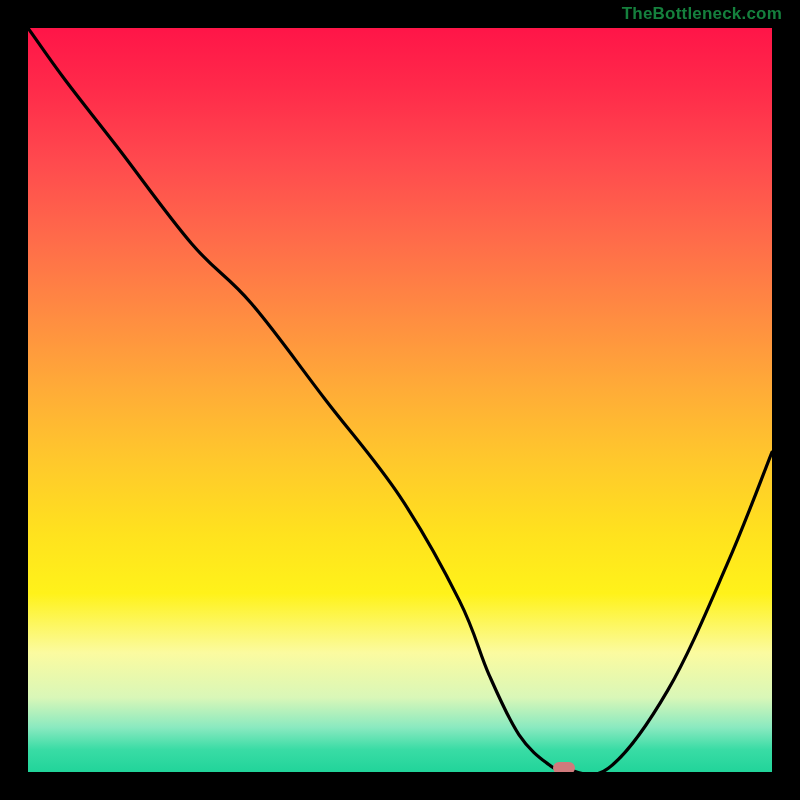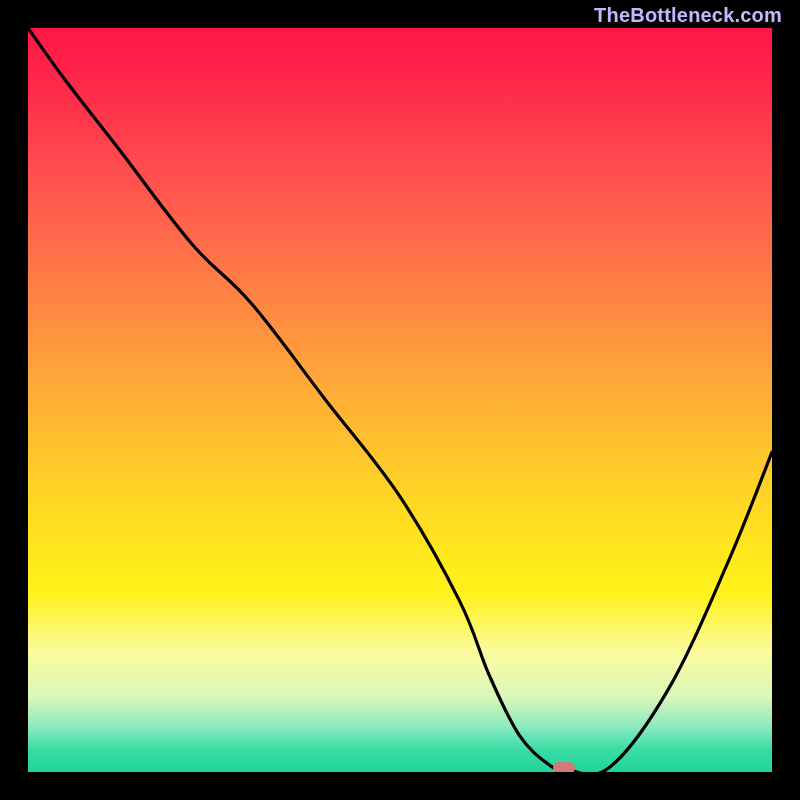--- a/index.html
+++ b/index.html
@@ -14,22 +14,22 @@
   .frame {
     position: relative;
     width: 800px;
     height: 800px;
     background: #000;
   }
   .watermark {
     position: absolute;
     top: 4px;
     right: 18px;
-    color: #c4b5fd;
-    font-size: 20px;
+    color: #15803d;
+    font-size: 17px;
     font-weight: 600;
     letter-spacing: 0.2px;
     z-index: 20;
   }
   .plot-area {
     position: absolute;
     left: 28px;
     top: 28px;
     width: 744px;
     height: 744px;

